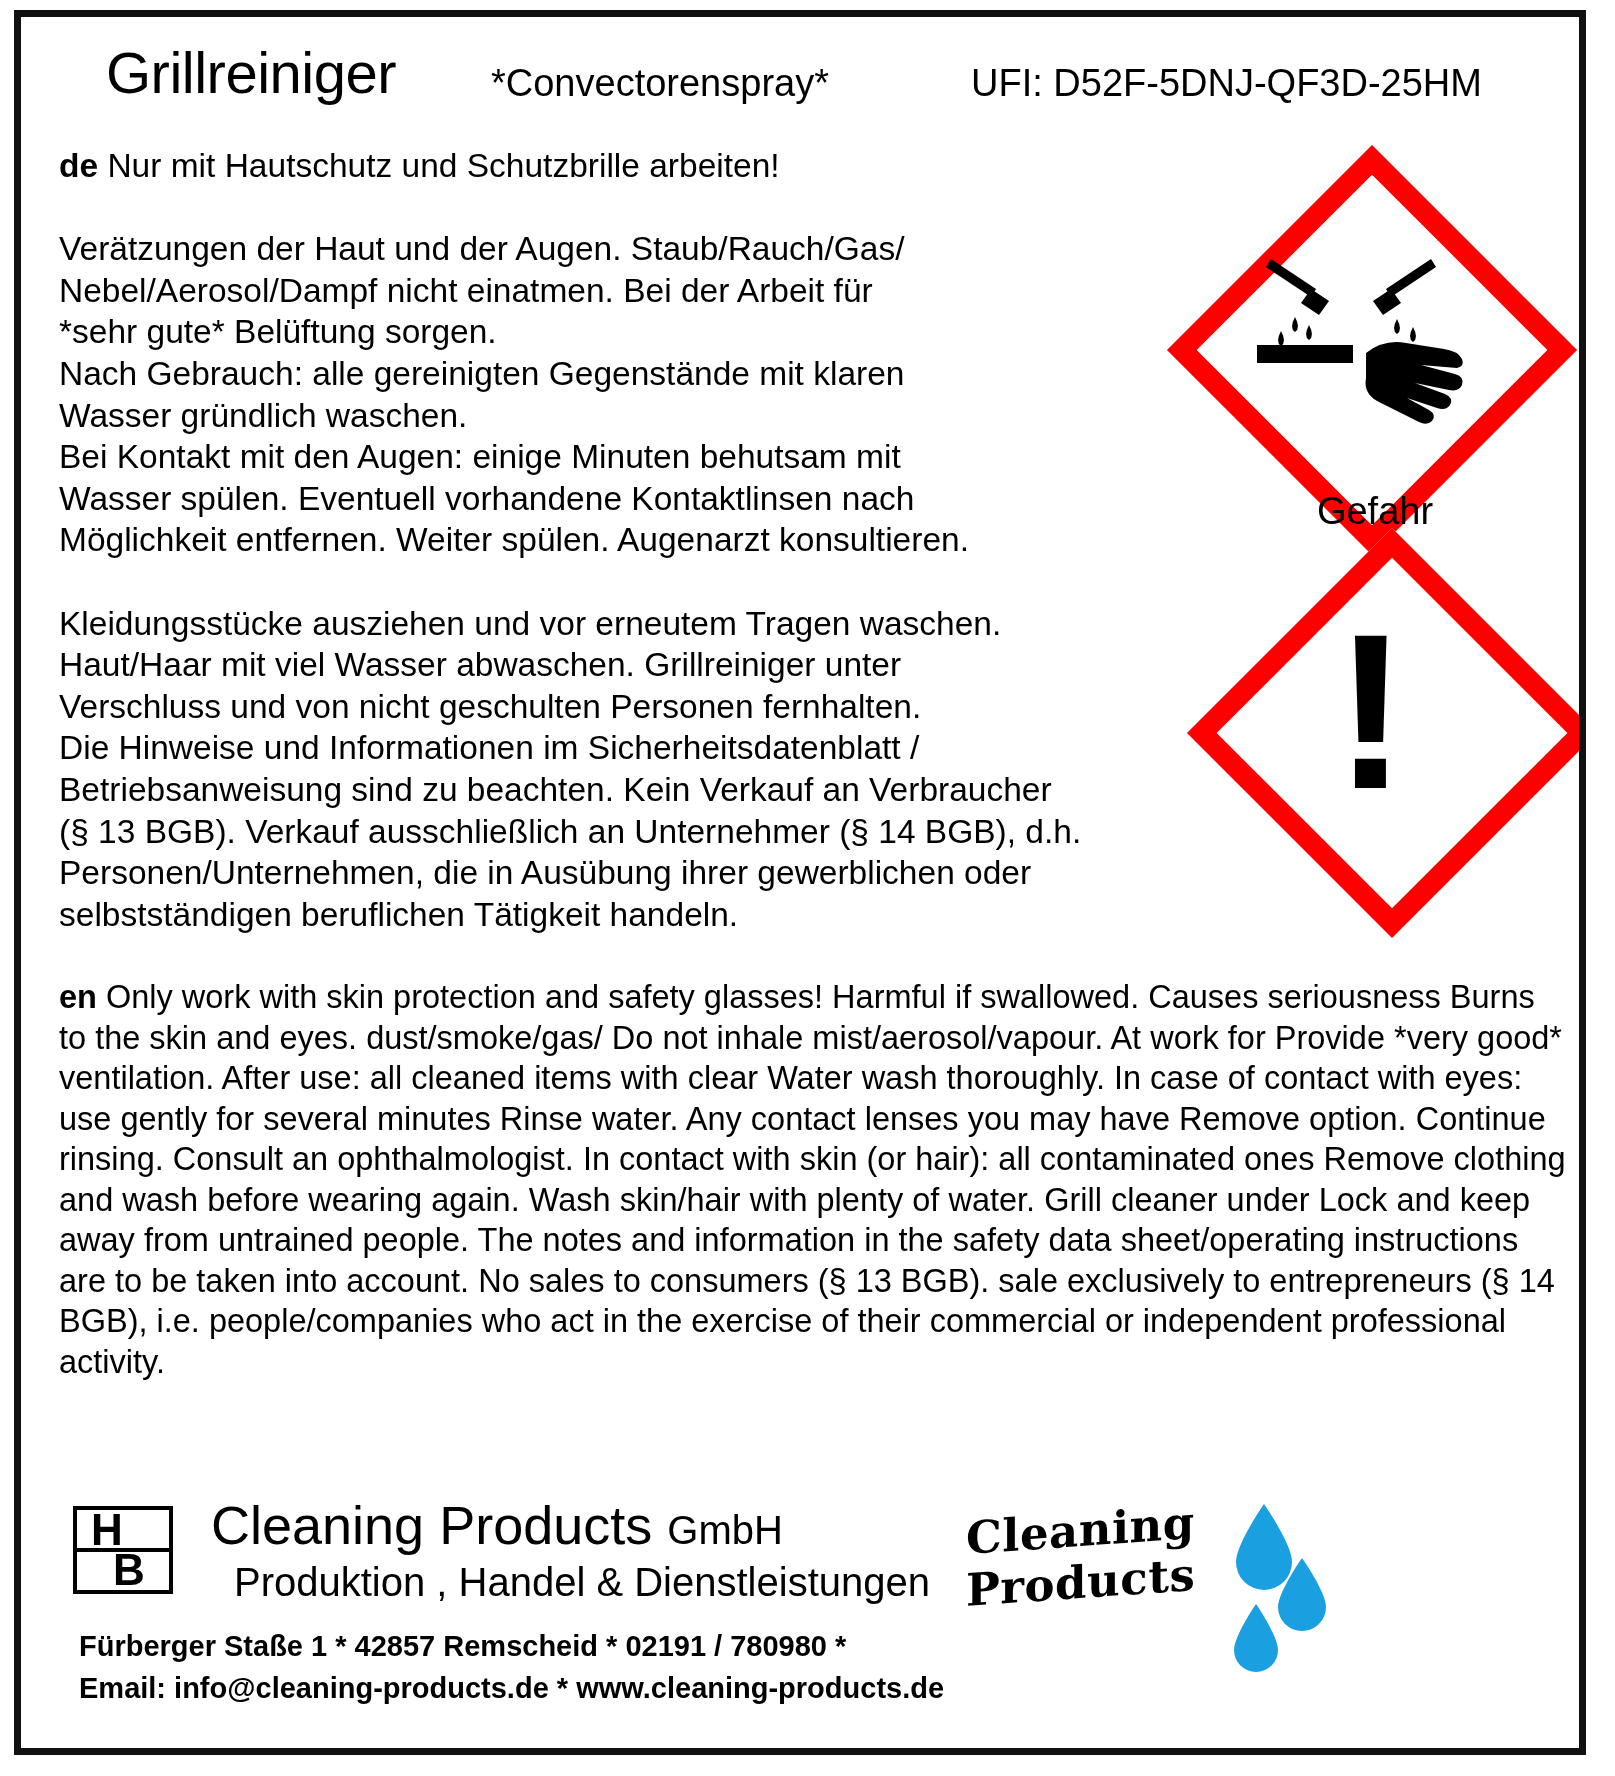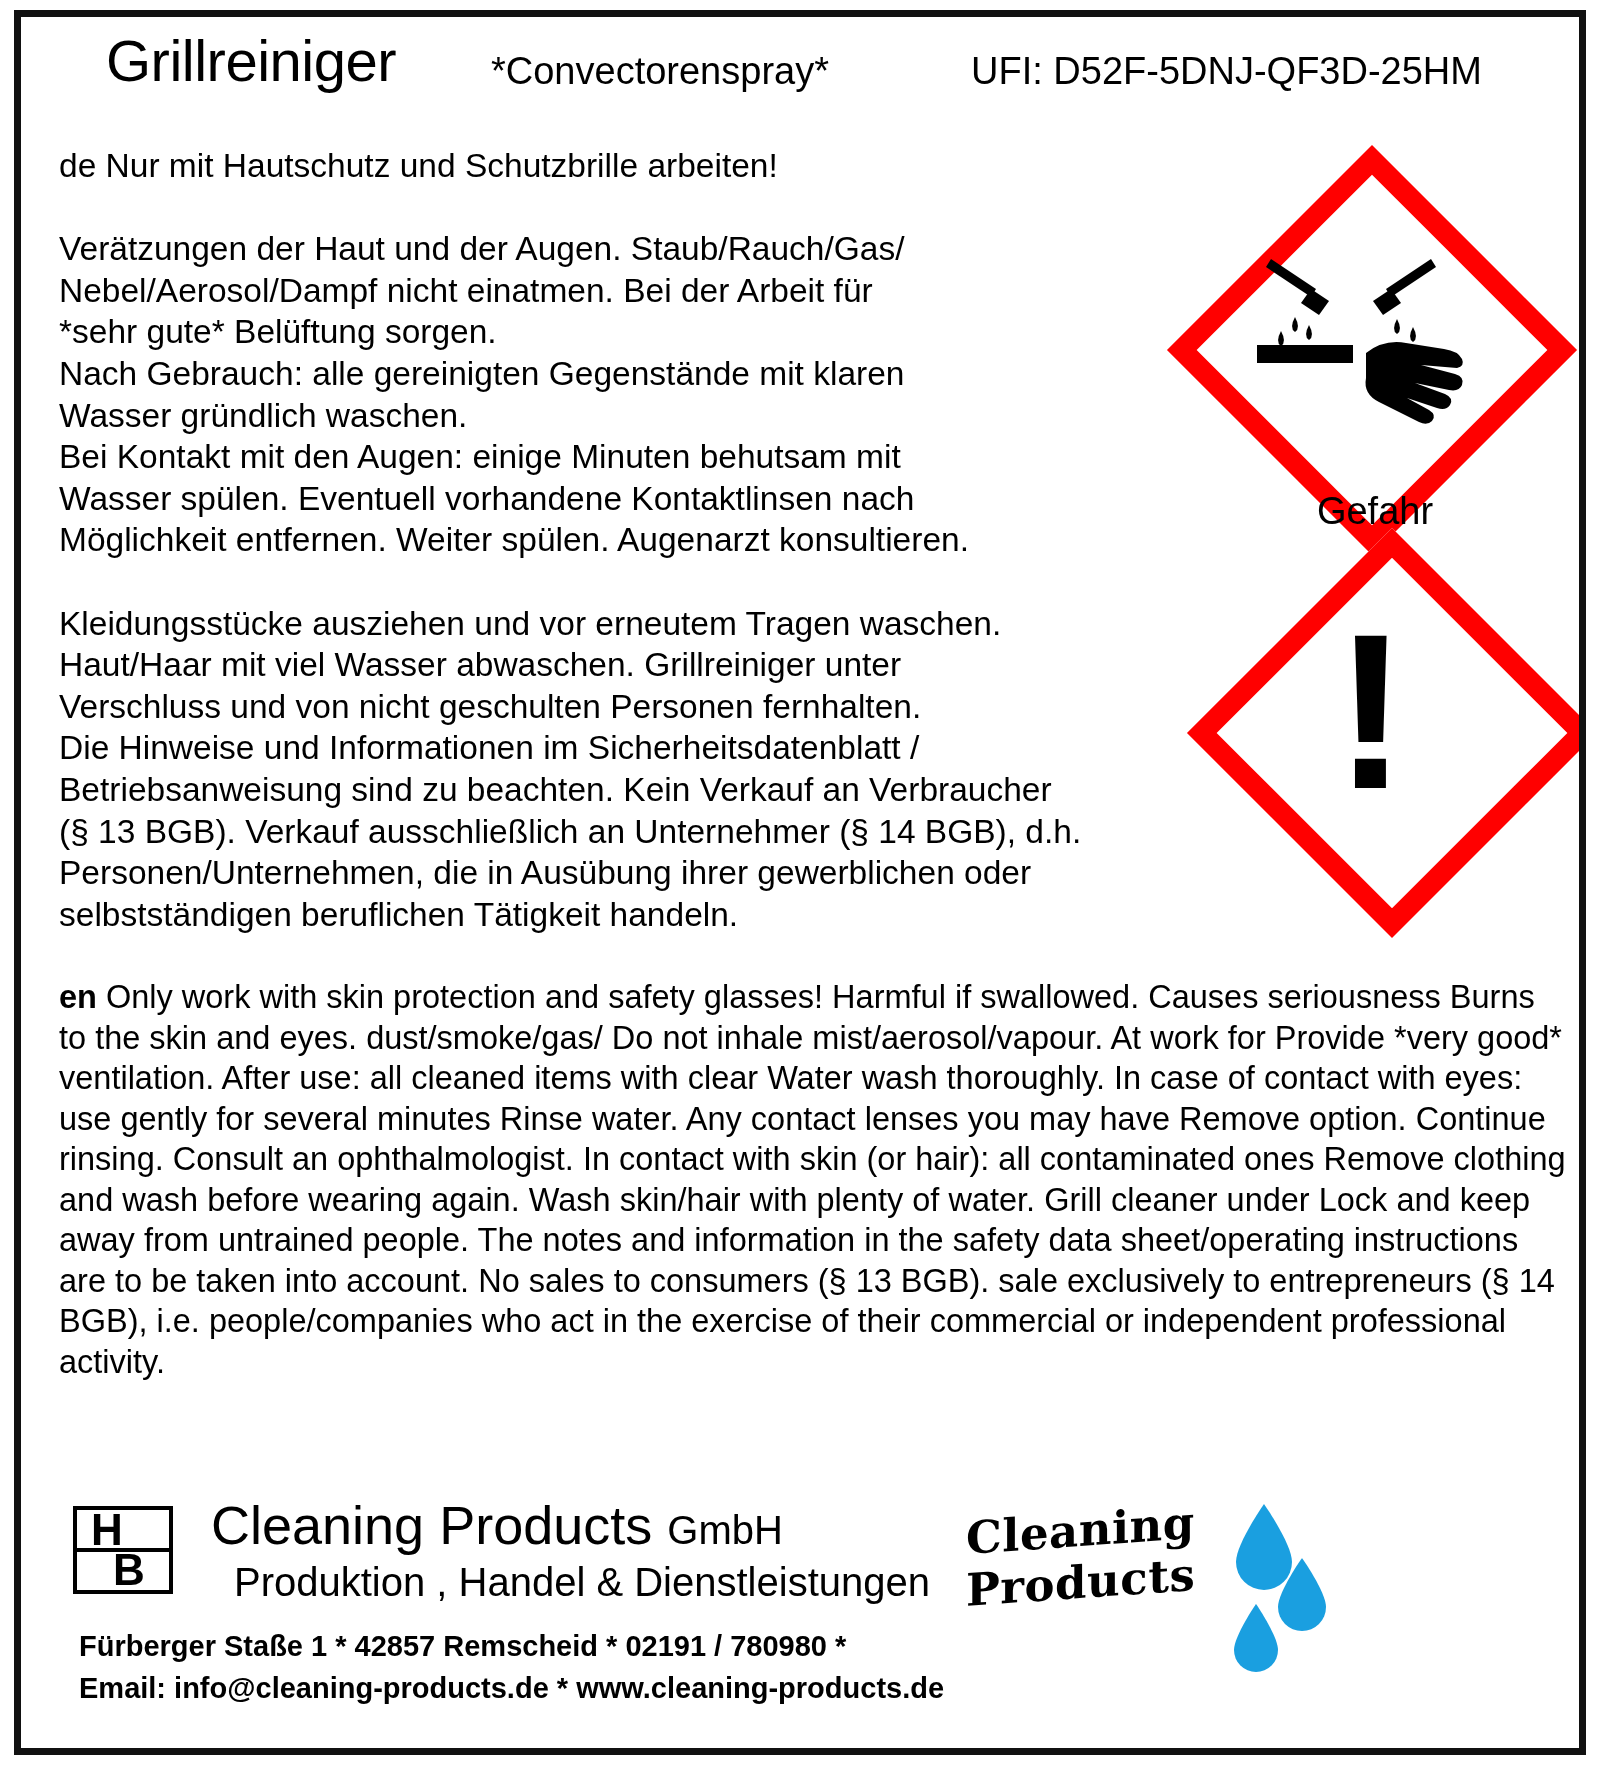--- a/index.html
+++ b/index.html
@@ -21,21 +21,21 @@
     height: 1745px;
     border: 7px solid #111111;
     background: #ffffff;
     box-sizing: border-box;
     overflow: hidden;
   }
   
   .header {
     position: absolute;
     left: 0;
-    top: 6px;
+    top: 18px;
     width: 100%;
     height: 80px;
   }
   .product-title {
     position: absolute;
     left: 85px;
     top: 6px;
     font-size: 58px;
     line-height: 64px;
     letter-spacing: -0.5px;
@@ -58,21 +58,21 @@
   
   .de-block {
     position: absolute;
     left: 38px;
     top: 128px;
     width: 1090px;
     font-size: 33.5px;
     line-height: 41.6px;
   }
   .de-block .lang {
-    font-weight: normal;
+    font-weight: bold;
   }
   .de-line {
     white-space: pre-wrap;
   }
   
   .pictos {
     position: absolute;
     right: 18px;
     top: 122px;
     width: 400px;

